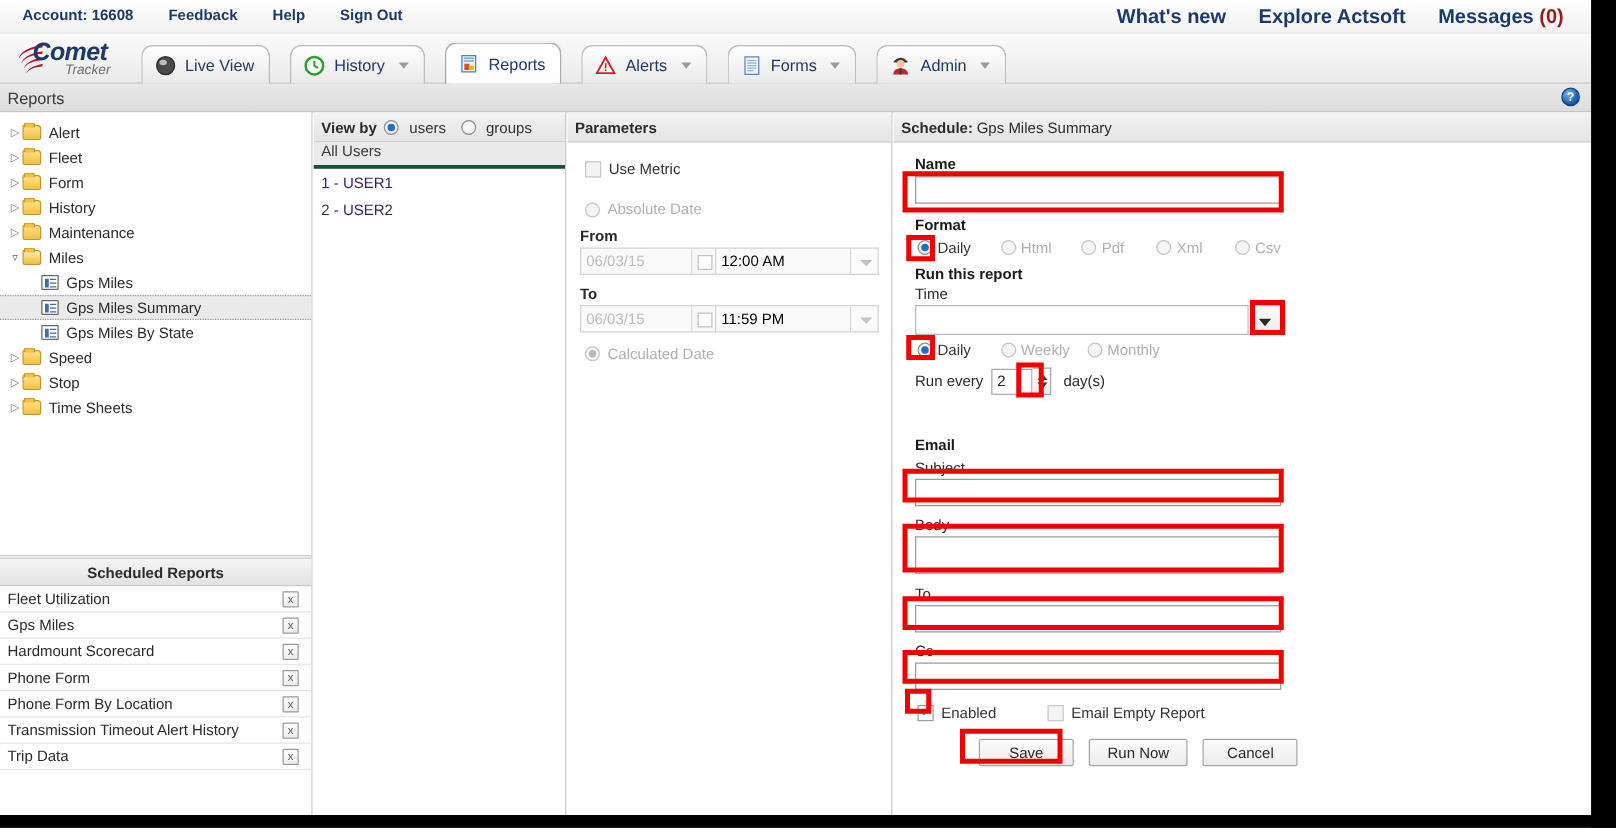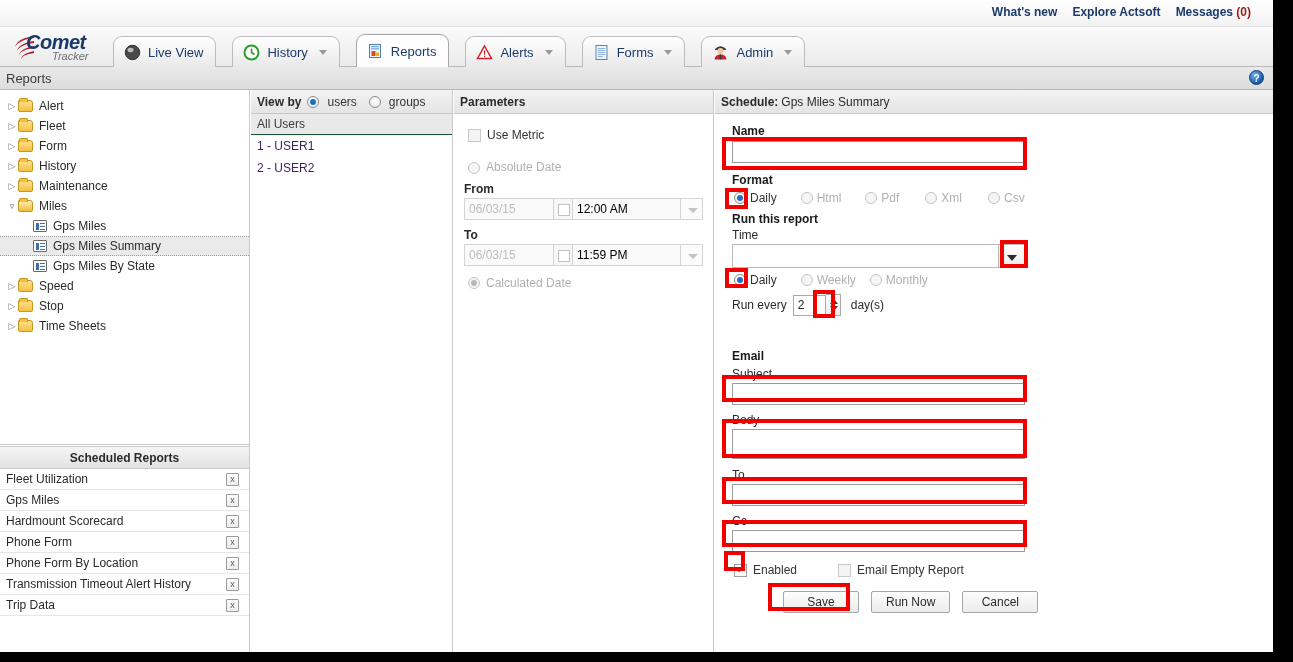--- a/index.html
+++ b/index.html
@@ -27,21 +27,21 @@
     border-bottom: 1px solid #e3e3e3;
   }
   .acct-left { position:absolute; left:18px; top:5px; white-space:nowrap; }
   .acct-left span, .acct-left a {
     font-weight: bold; font-size: 12px; color:#1b3a6b; margin-right: 28px;
     text-decoration:none; cursor:pointer;
   }
   .acct-left .acct-num { color:#1b3a6b; }
   .acct-right { position:absolute; right:22px; top:5px; white-space:nowrap; }
   .acct-right a {
-    font-weight:bold; font-size:12px; color:#1b3a6b; margin-left:15px;
+    font-weight:bold; font-size:16px; color:#1b3a6b; margin-left:26px;
     text-decoration:none; cursor:pointer;
   }
   .acct-right a .count { color:#9b1b1b; }
 
   
   .tabbar {
     position:absolute; left:0; top:27px; width:1273px; height:40px;
     background: linear-gradient(#fbfbfb, #eaeaea);
     border-bottom: 1px solid #b9b9b9;
   }
@@ -159,22 +159,22 @@
   }
   .radio.on:after {
     content:""; position:absolute; left:2px; top:2px; width:6px; height:6px; border-radius:50%;
     background:#1f6fc4;
   }
   .radio.dis { border-color:#c4c4c4; background:#f5f5f5; }
   .radio.dis.on:after { background:#b8b8b8; }
   .rlabel { font-size:12px; color:#333; margin-left:4px; margin-right:10px; }
   .rlabel.dis { color:#b0b0b0; }
   .allusers {
-    height:21px; background:#e9e9e9; border-bottom:1px solid #14532d;
-    display:flex; align-items:center; padding-left:6px; font-size:12px; color:#3a3a3a;
+    height:21px; background:#e9e9e9; border-bottom:3px solid #14532d;
+    display:flex; align-items:flex-start; padding-left:6px; font-size:12px; color:#3a3a3a;
     cursor:pointer;
   }
   .userrow { height:22px; display:flex; align-items:center; padding-left:6px;
     font-size:12px; color:#3a1f5c; cursor:pointer; }
 
   
   #paramcol { left:454px; width:260px; height:562px; border-right:1px solid #c9c9c9; }
   .pbody { padding:14px 10px 0 10px; }
   .chk {
     width:13px; height:13px; border:1px solid #9d9d9d; background:#fff;
@@ -247,20 +247,23 @@
   
   .chrome-r { position:absolute; right:0; top:0; width:20px; height:662px; background:#000; }
   .chrome-b { position:absolute; left:0; bottom:0; width:1293px; height:10px; background:#000; }
 </style>
 </head>
 <body>
 
 <div id="app">
 
   <div class="acct-bar">
+    <div class="acct-left">
+      <span class="acct-num">Account: 16608</span><a>Feedback</a><a>Help</a><a>Sign Out</a>
+    </div>
     <div class="acct-right">
       <a>What's new</a><a>Explore Actsoft</a><a><span>Messages </span><span class="count">(0)</span></a>
     </div>
   </div>
 
   <div class="tabbar">
     <div class="logo">
       <svg class="swoosh" viewBox="0 0 22 26">
         <path d="M20 2 C6 4, 2 9, 1 13 C3 9, 9 5, 20 4 Z" fill="#b01b2e"></path>
         <path d="M20 7 C8 9, 4 13, 3 17 C5 13, 10 10, 20 9 Z" fill="#b01b2e"></path>

